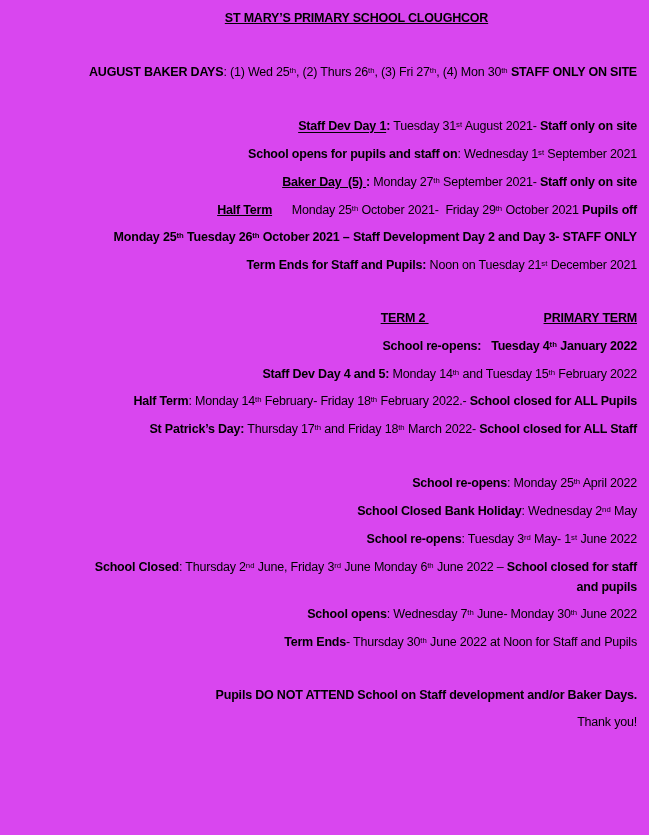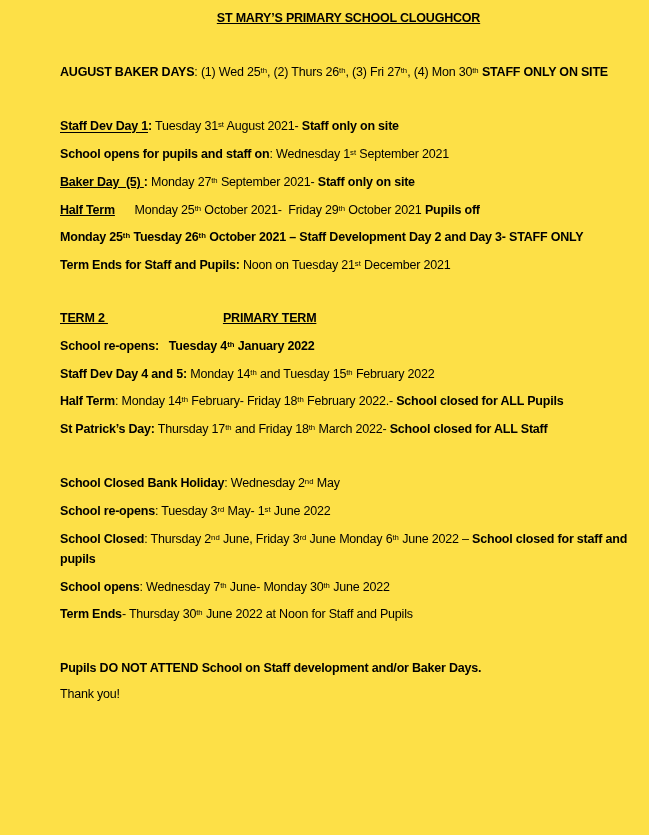--- a/index.html
+++ b/index.html
@@ -11,30 +11,31 @@
     width: 649px;
     height: 835px;
     overflow: hidden;
     font-family: "Liberation Sans", "DejaVu Sans", sans-serif;
     color: #000000;
   }
   .page {
     box-sizing: border-box;
     width: 649px;
     height: 835px;
-    padding: 8px 12px 0 60px;
-    background: #fde047;
+    padding: 8px 12px 0 76px;
+    background: #d946ef;
   }
   .page p {
     margin: 0 0 6.5px 0;
     font-size: 12.5px;
     line-height: 20px;
     letter-spacing: -0.2px;
     white-space: pre;
     min-height: 20px;
+    text-align: right;
   }
   .page p.center {
     text-align: center;
   }
   .page p.wrap {
     white-space: pre-wrap;
   }
   .b { font-weight: 700; }
   .u { text-decoration: underline; }
   .sup {
@@ -61,20 +62,21 @@
     <p><span class="b u">Half Term</span><span>      Monday 25</span><span class="sup">th</span><span> October 2021-  Friday 29</span><span class="sup">th</span><span> October 2021 </span><span class="b">Pupils off</span></p>
     <p><span class="b">Monday 25</span><span class="b sup">th</span><span class="b"> Tuesday 26</span><span class="b sup">th</span><span class="b"> October 2021 – Staff Development Day 2 and Day 3- STAFF ONLY</span></p>
     <p><span class="b">Term Ends for Staff and Pupils:</span><span> Noon on Tuesday 21</span><span class="sup">st</span><span> December 2021</span></p>
     <p class="empty"></p>
     <p><span class="b u">TERM 2 </span><span class="tab"></span><span class="b u">PRIMARY TERM</span></p>
     <p><span class="b">School re-opens:   Tuesday 4</span><span class="b sup">th</span><span class="b"> January 2022</span></p>
     <p><span class="b">Staff Dev Day 4 and 5:</span><span> Monday 14</span><span class="sup">th</span><span> and Tuesday 15</span><span class="sup">th</span><span> February 2022</span></p>
     <p><span class="b">Half Term</span><span>: Monday 14</span><span class="sup">th</span><span> February- Friday 18</span><span class="sup">th</span><span> February 2022.- </span><span class="b">School closed for ALL Pupils</span></p>
     <p><span class="b">St Patrick’s Day:</span><span> Thursday 17</span><span class="sup">th</span><span> and Friday 18</span><span class="sup">th</span><span> March 2022- </span><span class="b">School closed for ALL Staff</span></p>
     <p class="empty"></p>
+    <p><span class="b">School re-opens</span><span>: Monday 25</span><span class="sup">th</span><span> April 2022</span></p>
     <p><span class="b">School Closed Bank Holiday</span><span>: Wednesday 2</span><span class="sup">nd</span><span> May</span></p>
     <p><span class="b">School re-opens</span><span>: Tuesday 3</span><span class="sup">rd</span><span> May- 1</span><span class="sup">st</span><span> June 2022</span></p>
     <p class="wrap"><span class="b">School Closed</span><span>: Thursday 2</span><span class="sup">nd</span><span> June, Friday 3</span><span class="sup">rd</span><span> June Monday 6</span><span class="sup">th</span><span> June 2022 – </span><span class="b">School closed for staff and pupils</span></p>
     <p><span class="b">School opens</span><span>: Wednesday 7</span><span class="sup">th</span><span> June- Monday 30</span><span class="sup">th</span><span> June 2022</span></p>
     <p><span class="b">Term Ends</span><span>- Thursday 30</span><span class="sup">th</span><span> June 2022 at Noon for Staff and Pupils</span></p>
     <p class="empty"></p>
     <p><span class="b">Pupils DO NOT ATTEND School on Staff development and/or Baker Days.</span></p>
     <p><span>Thank you!</span></p>
   </div>
 

